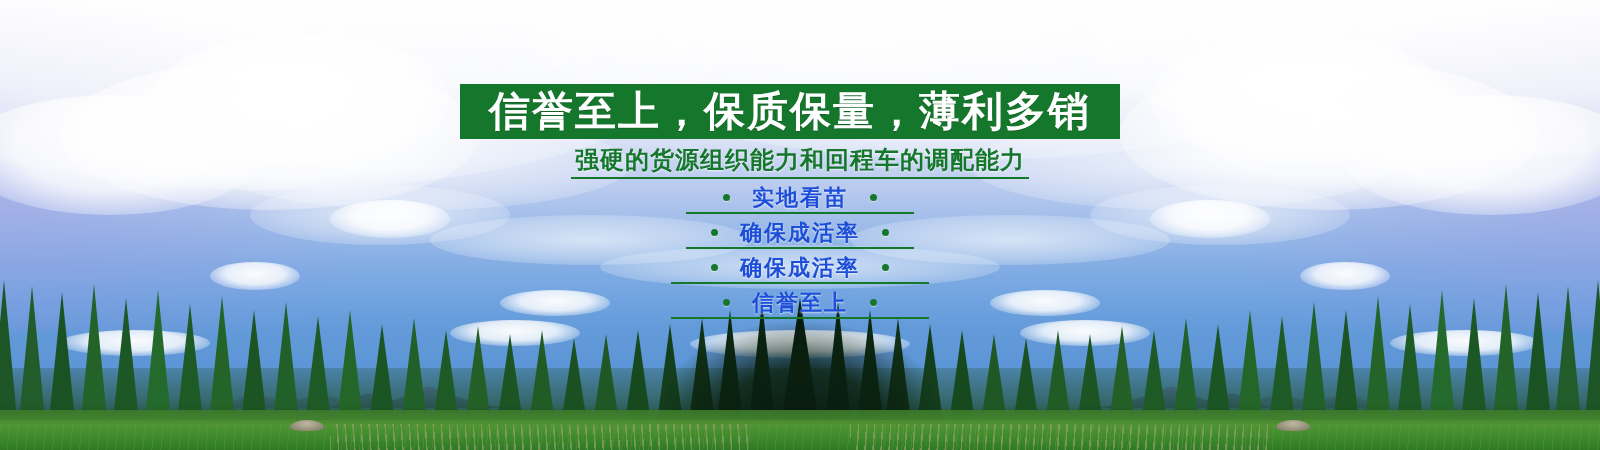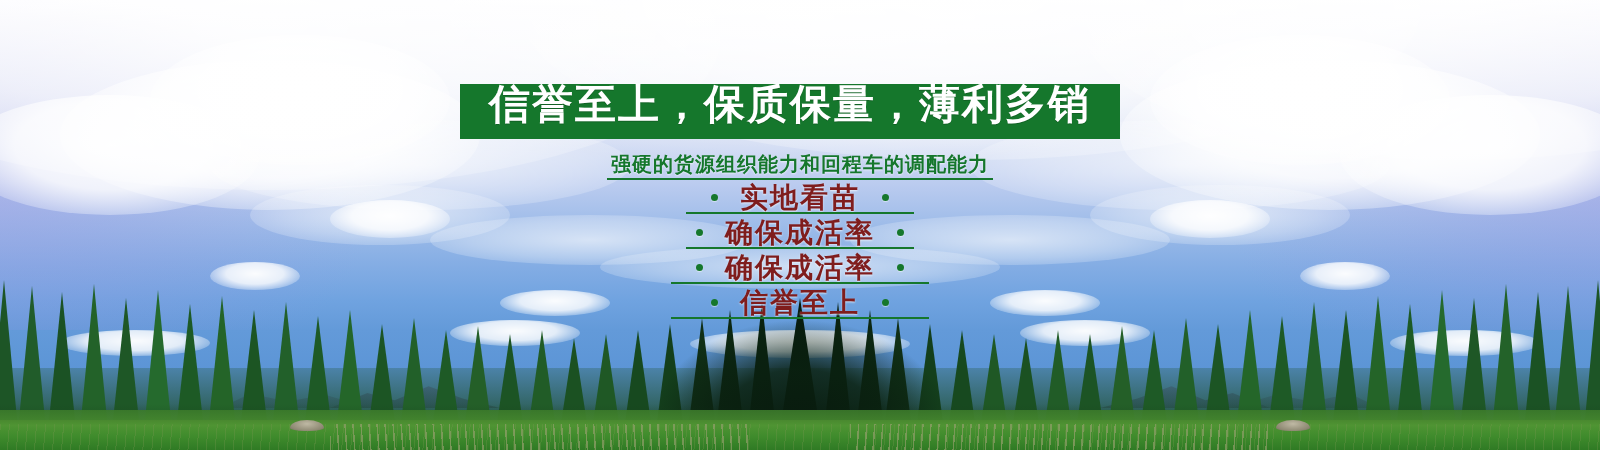--- a/index.html
+++ b/index.html
@@ -143,48 +143,47 @@
   .content {
     position:absolute; left:0; top:0; width:1600px; height:450px;
     z-index:40;
   }
 
   .title-band {
     position:absolute;
     left:460px; top:84px;
     width:660px; height:55px;
     background:#15772c;
-    display:flex; align-items:flex-start; justify-content:center;
+    display:flex; align-items:center; justify-content:center;
   }
   .title-band .title-text {
     color:#ffffff;
     font-size:41px;
     font-weight:bold;
     letter-spacing:2px;
     line-height:1;
     white-space:nowrap;
     text-shadow:0 1px 0 rgba(0,0,0,0.18);
   }
 
   .subtitle {
     position:absolute;
     left:0; top:146px; width:1600px;
     text-align:center;
   }
   .subtitle .sub-text {
     display:inline-block;
     color:#15772c;
-    font-size:20px;
+    font-size:24px;
     font-weight:bold;
     letter-spacing:1px;
     line-height:1.2;
     border-bottom:2px solid #15772c;
     padding:0 4px 2px 4px;
     text-shadow:0 1px 2px rgba(255,255,255,0.65);
-    margin-top:6px;
   }
 
   .features {
     position:absolute;
     left:0; top:180px; width:1600px;
   }
   .feature-row {
     position:relative;
     width:1600px;
     height:35px;
@@ -203,22 +202,22 @@
     background:#15772c;
   }
   .dot {
     width:7px; height:7px;
     border-radius:50%;
     background:#15772c;
     flex:0 0 auto;
     box-shadow:0 1px 1px rgba(255,255,255,0.5);
   }
   .feature-label {
-    color:#7f1d1d;
-    font-size:28px;
+    color:#1d4ed8;
+    font-size:22px;
     font-weight:bold;
     letter-spacing:2px;
     line-height:1;
     white-space:nowrap;
     text-shadow:0 1px 2px rgba(255,255,255,0.7);
   }
 </style>
 </head>
 <body>
 

